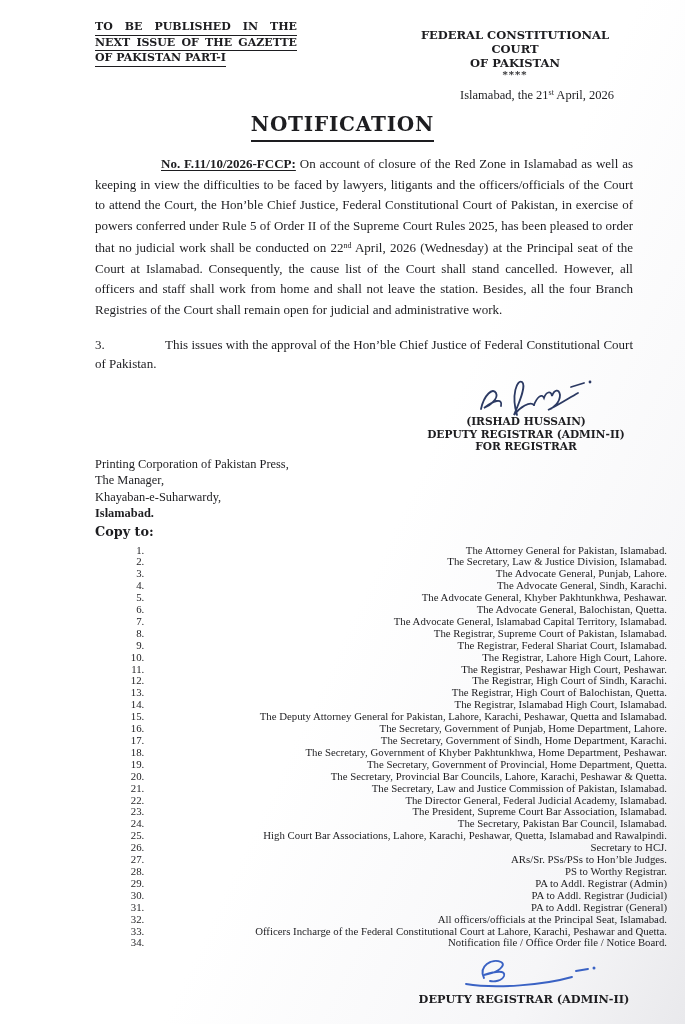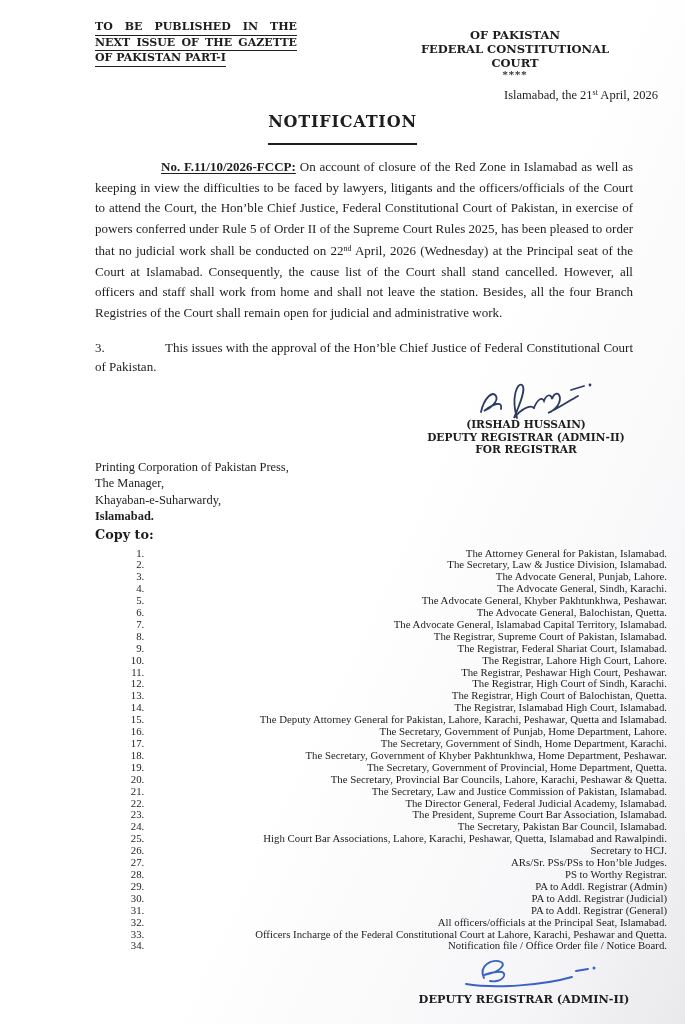--- a/index.html
+++ b/index.html
@@ -17,28 +17,28 @@
     overflow:hidden;
   }
   
   .header { display:flex; justify-content:space-between; padding:20px 52px 0 95px; }
   .gazette { width:202px; font-weight:bold; font-size:11px; line-height:14.5px; font-family:"DejaVu Serif", serif; }
   .gazette .ln { display:block; border-bottom:1.3px solid #1d1d20; padding-bottom:0; }
   .gazette .just { text-align:justify; text-align-last:justify; }
   .gazette .ln-last { display:inline-block; border-bottom:1.3px solid #1d1d20; }
   .court { width:236px; text-align:center; font-weight:bold; font-size:11.5px; line-height:14px; padding-top:8px; font-family:"DejaVu Serif", serif; }
   .court .stars { font-size:10px; letter-spacing:1px; line-height:9px; }
-  .dateline { text-align:right; padding-right:27px; font-size:12.5px; margin-top:9px; }
+  .dateline { text-align:right; padding-right:71px; font-size:12.5px; margin-top:9px; }
   sup.ord { font-size:8px; vertical-align:4px; }
   
   .title-row { text-align:center; margin-top:9px; }
   .title {
     display:inline-block; font-family:"DejaVu Serif", serif;
-    font-size:16px; font-weight:bold; letter-spacing:0.8px;
-    border-bottom:2px solid #1d1d20; padding-bottom:12px;
+    font-size:20px; font-weight:bold; letter-spacing:0.8px;
+    border-bottom:2px solid #1d1d20; padding-bottom:4px;
   }
   
   .bodyblock { margin:12px 52px 0 95px; }
   .para1 { font-size:13px; line-height:20.5px; text-align:justify; text-indent:66px; }
   .refno { font-weight:bold; text-decoration:underline; text-underline-offset:2px; }
   .numpara { font-size:13px; line-height:19px; margin-top:15px; }
   .numpara .num { display:inline-block; width:70px; }
   .numpara.just { text-align:justify; }
   
   .sigblock1 { width:230px; margin:0 44px 0 auto; text-align:center; }
@@ -62,22 +62,22 @@
 
 <div class="page">
 
   <div class="header">
     <div class="gazette">
       <span class="ln just">TO BE PUBLISHED IN THE</span>
       <span class="ln just">NEXT ISSUE OF THE GAZETTE</span>
       <span class="ln-last">OF PAKISTAN PART-I</span>
     </div>
     <div class="court">
+      <div>FEDERAL CONSTITUTIONAL COURT</div>
       <div>OF PAKISTAN</div>
-      <div>FEDERAL CONSTITUTIONAL COURT</div>
       <div class="stars">****</div>
     </div>
   </div>
 
   <div class="dateline"><span>Islamabad, the 21</span><sup class="ord">st</sup><span> April, 2026</span></div>
 
   <div class="title-row">
     <span class="title">NOTIFICATION</span>
   </div>
 

